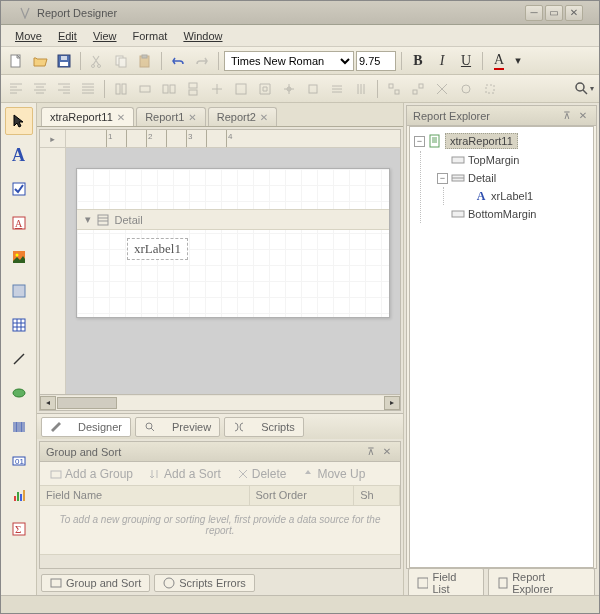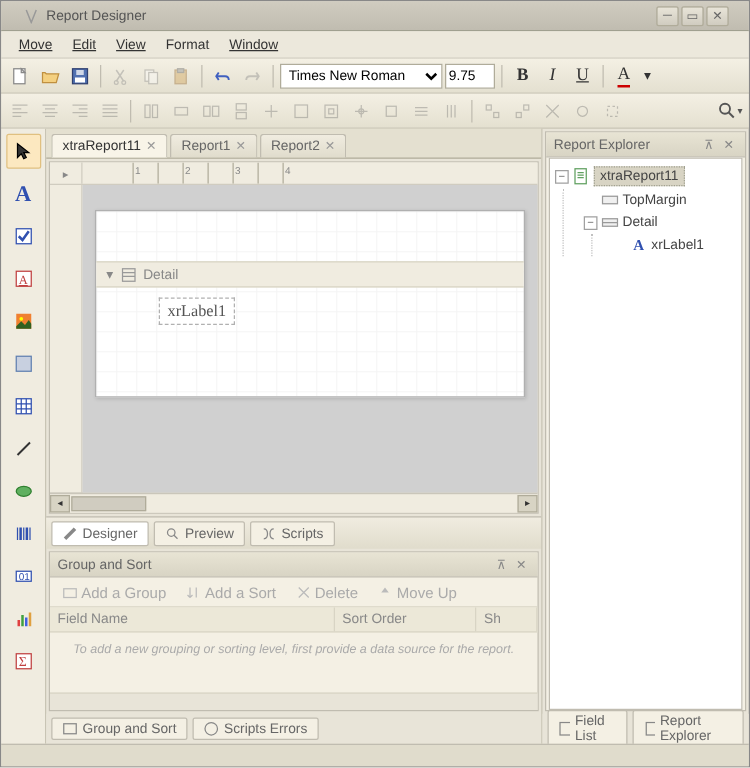--- a/index.html
+++ b/index.html
@@ -61,39 +61,39 @@
 .band-header { background: #f0ece0; border-top: 1px solid #d8d4c4; border-bottom: 1px solid #d8d4c4; padding: 3px 8px; font-size: 11px; color: #888; display: flex; align-items: center; gap: 6px; margin-top: 40px; }
 .band-body { min-height: 50px; position: relative; padding: 10px; }
 .xr-label { position: absolute; left: 50px; top: 8px; border: 1px dashed #b0b0b0; padding: 2px 6px; font-family: 'Times New Roman', serif; font-size: 13px; color: #555; background: #fff; }
 .scroll-h { height: 16px; background: #e8e4d8; border-top: 1px solid #c0bcb0; display: flex; align-items: center; }
 .scroll-h .sb-btn { width: 16px; height: 14px; background: #d8d4c4; border: 1px solid #b0ac9a; font-size: 8px; display: flex; align-items: center; justify-content: center; cursor: pointer; }
 .scroll-h .sb-track { flex: 1; height: 14px; background: #f0ece0; }
 .scroll-h .sb-thumb { width: 60px; height: 12px; background: #d0ccc0; border: 1px solid #b0ac9a; margin: 1px; }
 
 
 .view-tabs { height: 26px; background: linear-gradient(to bottom, #f0ece0, #e0dccc); border-top: 1px solid #c0bcb0; display: flex; align-items: center; padding: 0 4px; gap: 4px; }
-.view-tabs .vtab { padding: 3px 8px; border: 1px solid #c0bcb0; background: #f4f0e4; border-radius: 2px; cursor: pointer; display: flex; align-items: center; gap: 4px; font-size: 11px; color: #666; }
+.view-tabs .vtab { padding: 3px 8px; border: 1px solid #c0bcb0; background: #f4f0e4; border-radius: 2px; cursor: pointer; display: flex; align-items: center; gap: 16px; font-size: 11px; color: #666; }
 .view-tabs .vtab.active { background: #fff; }
 
 
 .panel { border: 1px solid #c0bcb0; margin: 2px; background: #f4f0e4; display: flex; flex-direction: column; }
 .panel-header { height: 20px; background: linear-gradient(to bottom, #e8e4d4, #d8d4c4); border-bottom: 1px solid #c0bcb0; display: flex; align-items: center; padding: 0 6px; font-size: 11px; color: #666; }
 .panel-header .spacer { flex: 1; }
 .panel-header .pin, .panel-header .px { width: 14px; height: 14px; display: flex; align-items: center; justify-content: center; font-size: 10px; color: #888; cursor: pointer; margin-left: 2px; }
 .panel-toolbar { height: 24px; display: flex; align-items: center; padding: 0 4px; gap: 4px; border-bottom: 1px solid #d8d4c4; }
 .panel-toolbar .pbtn { padding: 2px 6px; display: flex; align-items: center; gap: 3px; font-size: 12px; color: #aaa; cursor: default; border-radius: 2px; }
 .panel-cols { height: 20px; display: flex; border-bottom: 1px solid #d8d4c4; background: #ece8d8; }
 .panel-cols .col { padding: 3px 6px; border-right: 1px solid #d8d4c4; font-size: 11px; color: #888; }
 .panel-body { flex: 1; padding: 8px; text-align: center; font-size: 10px; color: #aaa; font-style: italic; }
 .panel-footer-scroll { height: 14px; background: #e8e4d8; border-top: 1px solid #d8d4c4; }
 .bottom-tabs { height: 24px; display: flex; align-items: center; padding: 0 4px; gap: 4px; background: #e8e4d8; }
 .bottom-tabs .btab { padding: 2px 8px; border: 1px solid #c0bcb0; background: #f4f0e4; border-radius: 2px; cursor: pointer; font-size: 11px; color: #666; display: flex; align-items: center; gap: 4px; }
 
 
-.right-area { width: 166px; display: flex; flex-direction: column; border-left: 1px solid #c8c4b4; }
+.right-area { width: 196px; display: flex; flex-direction: column; border-left: 1px solid #c8c4b4; }
 .explorer-body { flex: 1; background: #fff; border: 1px solid #c0bcb0; margin: 0 2px; overflow: auto; padding: 4px; }
 .tree-node { display: flex; align-items: center; gap: 3px; padding: 2px 0; font-size: 11px; color: #444; cursor: pointer; white-space: nowrap; }
 .tree-node .expander { width: 11px; height: 11px; border: 1px solid #a0a0a0; display: flex; align-items: center; justify-content: center; font-size: 9px; line-height: 1; color: #666; background: #fff; cursor: pointer; }
 .tree-node .expander.leaf { border: none; background: none; }
 .tree-node.selected > .node-label { background: #d8d4c4; padding: 1px 4px; border: 1px dotted #a0a090; }
 .tree-children { padding-left: 16px; border-left: 1px dotted #c0c0c0; margin-left: 6px; }
 .tree-icon { width: 14px; height: 14px; display: flex; align-items: center; justify-content: center; }
 
 .status-bar { height: 18px; background: #e0dccc; border-top: 1px solid #c0bcb0; }
 
@@ -565,20 +565,29 @@
             </div>
             <div class="tree-children">
               <div class="tree-node">
                 <span class="expander leaf"></span>
                 <span class="tree-icon">
                     <span style="font-family:serif;font-size:12px;font-weight:bold;color:#3050b0;">A</span>
                   </span>
                 <span>xrLabel1</span>
               </div>
             </div>
+            <div class="tree-node">
+              <span class="expander leaf"></span>
+              <span class="tree-icon">
+                  <svg width="14" height="14">
+                    <rect x="1" y="4" width="12" height="6" fill="#f0f0f0" stroke="#999"></rect>
+                  </svg>
+                </span>
+              <span>BottomMargin</span>
+            </div>
           </div>
         </div>
       </div>
       <div class="bottom-tabs">
         <div class="btab">
             <svg width="12" height="12">
               <rect x="1" y="1" width="10" height="10" fill="none" stroke="#888"></rect>
             </svg>
             <span>Field List</span>
           </div>

